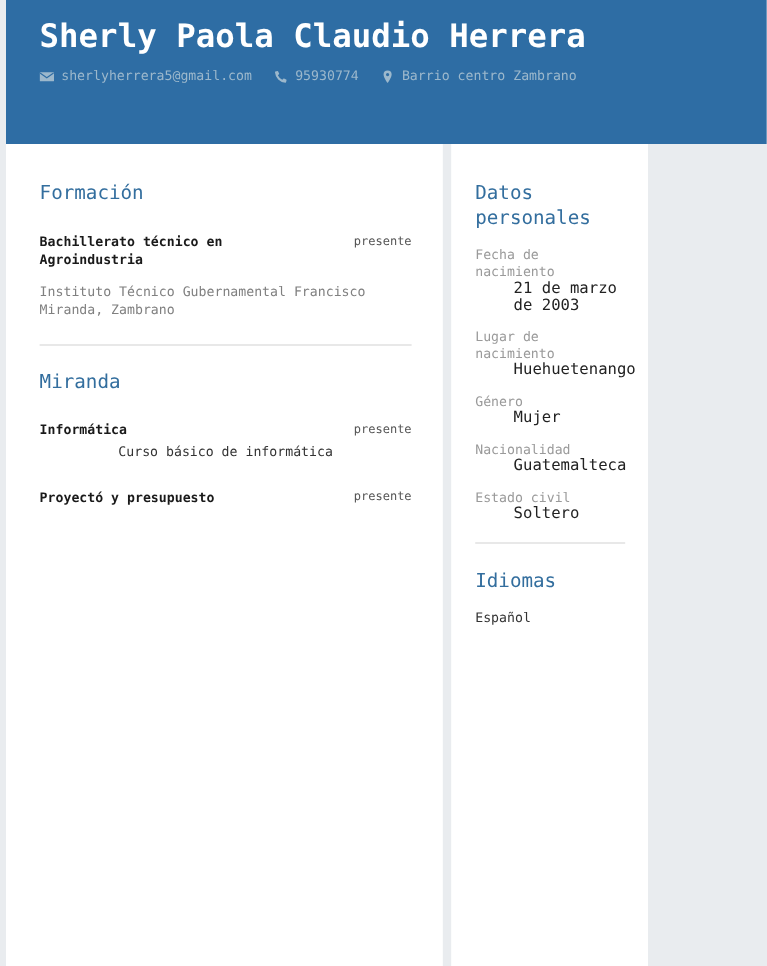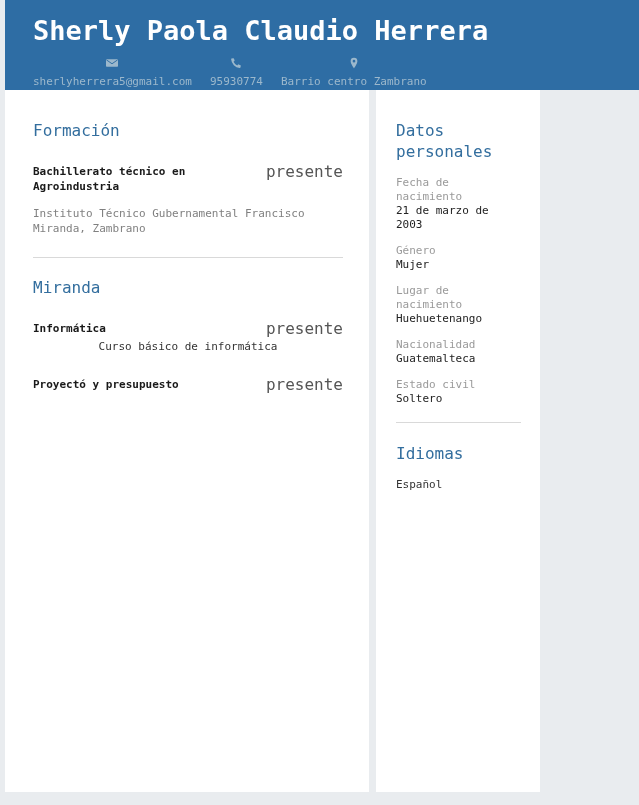--- a/index.html
+++ b/index.html
@@ -8,40 +8,40 @@
     width: 639px; height: 805px;
     background: #e9ecef;
     font-family: "DejaVu Sans Mono", monospace;
     overflow: hidden;
   }
   .page { margin-left: 5px; width: 634px; }
 
   
   .header {
     background: #2e6da4;
-    height: 90px;
+    height: 120px;
     padding: 14px 28px 0 28px;
   }
   .name {
     color: #ffffff;
     font-size: 27px;
     font-weight: bold;
     line-height: 34px;
     white-space: nowrap;
   }
   .contact-row {
     margin-top: 9px;
     display: flex;
     align-items: center;
     gap: 18px;
     color: #9cb8cc;
     font-size: 11px;
     line-height: 14px;
   }
-  .contact-item { display: flex; align-items: center; gap: 6px; flex-direction: column; }
+  .contact-item { display: flex; align-items: center; gap: 6px; }
   .contact-item svg { display: block; }
 
   
   .main { display: flex; gap: 7px; min-height: 702px; }
   .col-left {
     width: 364px;
     background: #ffffff;
     padding: 30px 26px 20px 28px;
   }
   .col-right {
@@ -60,31 +60,31 @@
 
   
   .entry-head { display: flex; justify-content: space-between; align-items: flex-start; margin-top: 24px; }
   .entry-title {
     font-weight: bold;
     font-size: 11px;
     line-height: 14.5px;
     color: #1a1a1a;
     max-width: 215px;
   }
-  .entry-date { font-size: 16px; line-height: 14.5px; color: #555555; white-space: nowrap; }
+  .entry-date { font-size: 10px; line-height: 14.5px; color: #555555; white-space: nowrap; }
   .entry-sub { color: #808080; font-size: 11px; line-height: 15px; margin-top: 12px; }
   .entry-desc { color: #333333; font-size: 11px; line-height: 15px; margin-top: 2px; text-align: center; }
   .divider { border: none; border-top: 1px solid #d9d9d9; margin: 21px 0 0 0; }
   .section-gap { margin-top: 19px; }
   .entry + .entry { margin-top: 10px; }
 
   
   .field { margin-bottom: 12px; }
   .field-label { color: #9a9a9a; font-size: 11px; line-height: 14px; }
-  .field-value { color: #222222; font-size: 11px; line-height: 14px; }
+  .field-value { color: #222222; font-size: 13px; line-height: 14px; margin-left: 32px; }
   .divider-right { border: none; border-top: 1px solid #d9d9d9; margin: 16px 0 20px 0; }
   .language-item { font-size: 11px; line-height: 14px; color: #333333; }
 </style>
 </head>
 <body>
 
 <div class="page">
 
   <div class="header">
     <div class="name">Sherly Paola Claudio Herrera</div>
@@ -154,26 +154,26 @@
 
     <div class="col-right">
 
       <h2 class="section-title">Datos personales</h2>
 
       <div class="field">
         <div class="field-label">Fecha de nacimiento</div>
         <div class="field-value">21 de marzo de 2003</div>
       </div>
       <div class="field">
+        <div class="field-label">Lugar de nacimiento</div>
+        <div class="field-value">Huehuetenango</div>
+      </div>
+      <div class="field">
         <div class="field-label">Género</div>
         <div class="field-value">Mujer</div>
-      </div>
-      <div class="field">
-        <div class="field-label">Lugar de nacimiento</div>
-        <div class="field-value">Huehuetenango</div>
       </div>
       <div class="field">
         <div class="field-label">Nacionalidad</div>
         <div class="field-value">Guatemalteca</div>
       </div>
       <div class="field">
         <div class="field-label">Estado civil</div>
         <div class="field-value">Soltero</div>
       </div>
 

